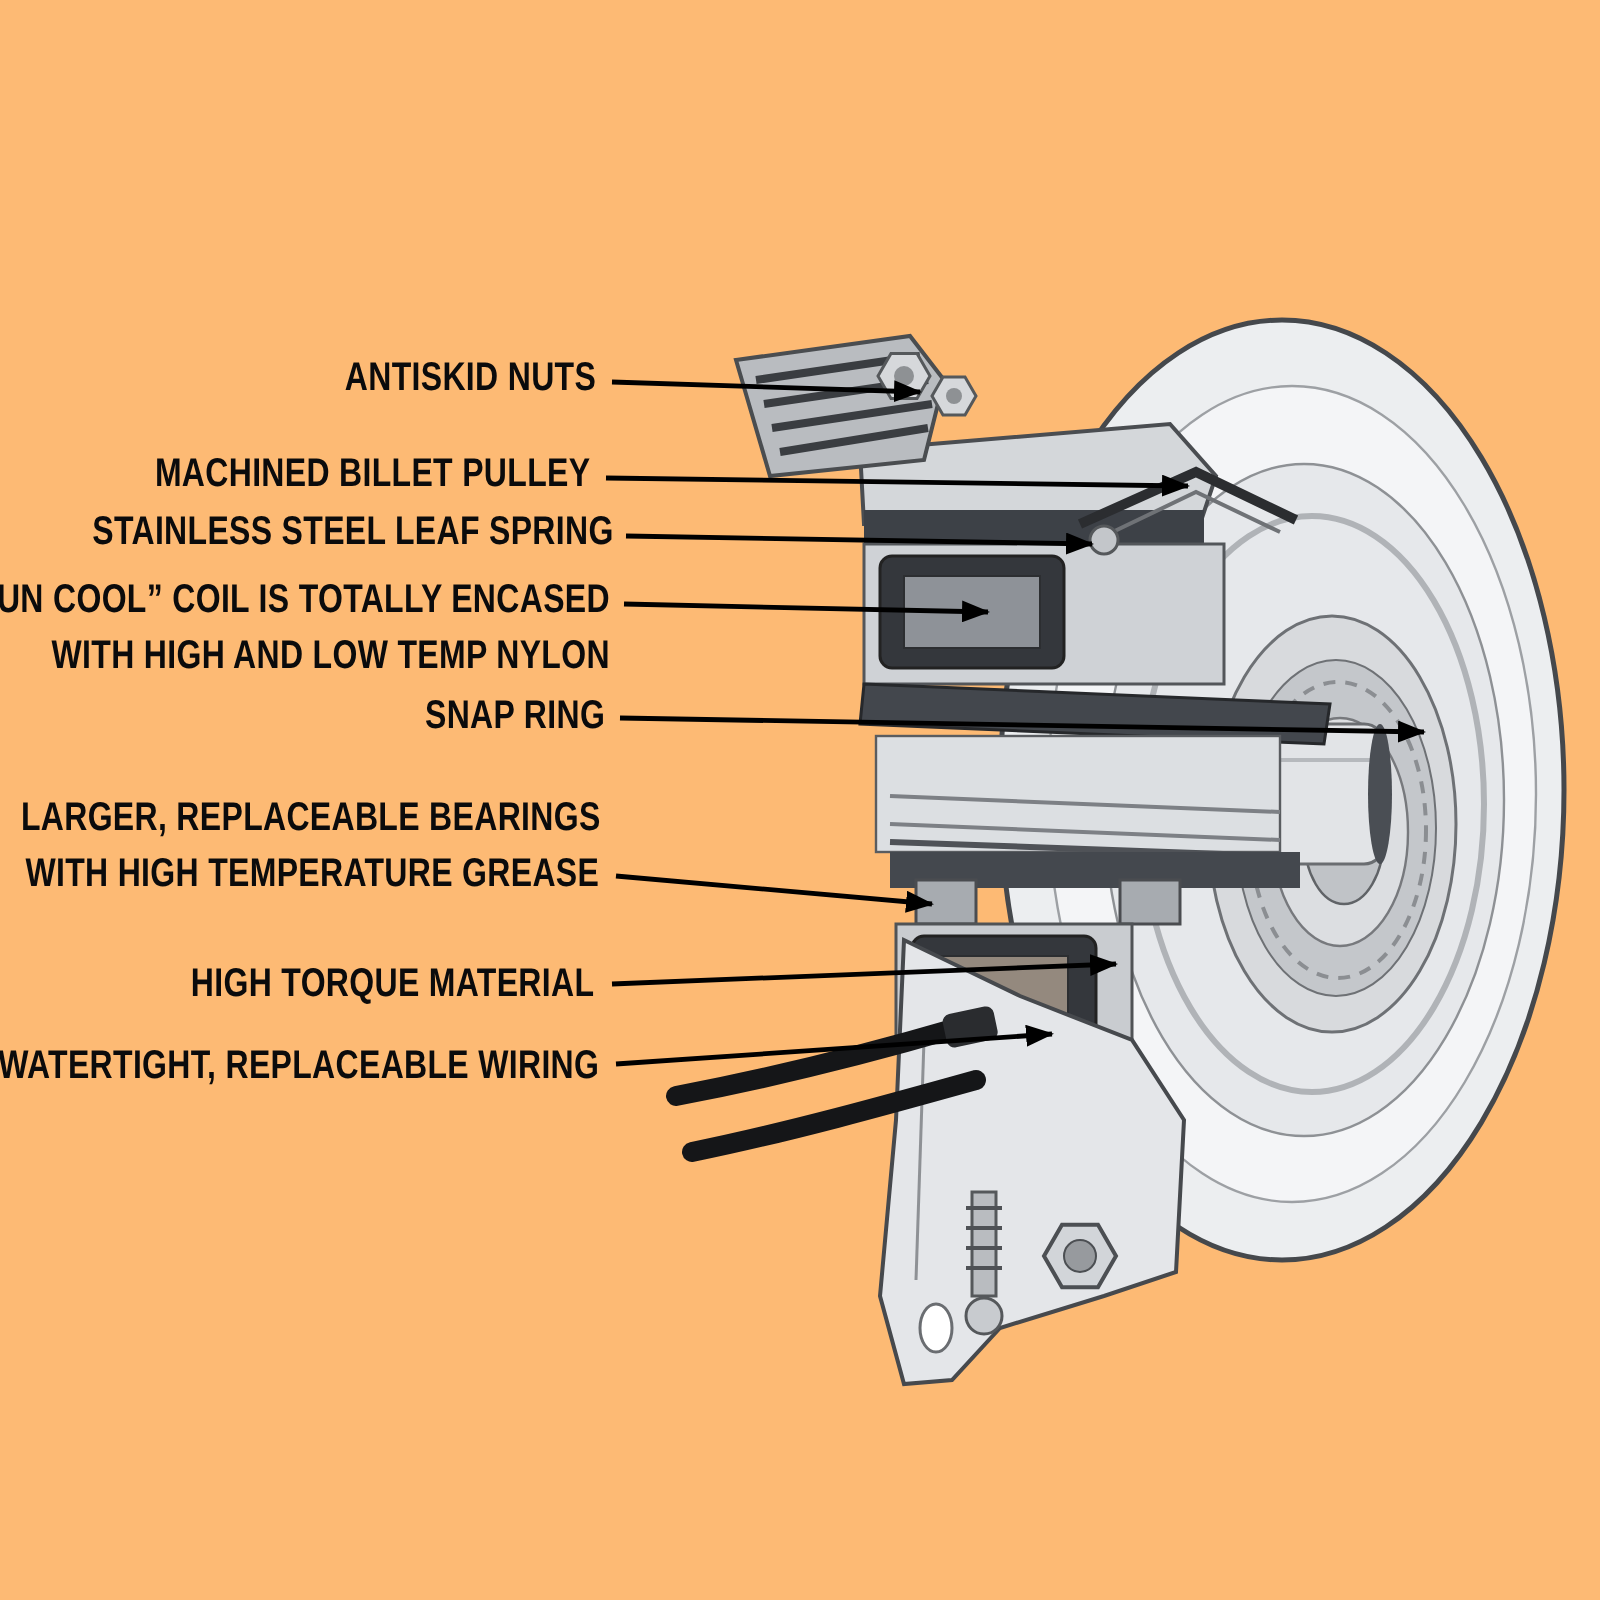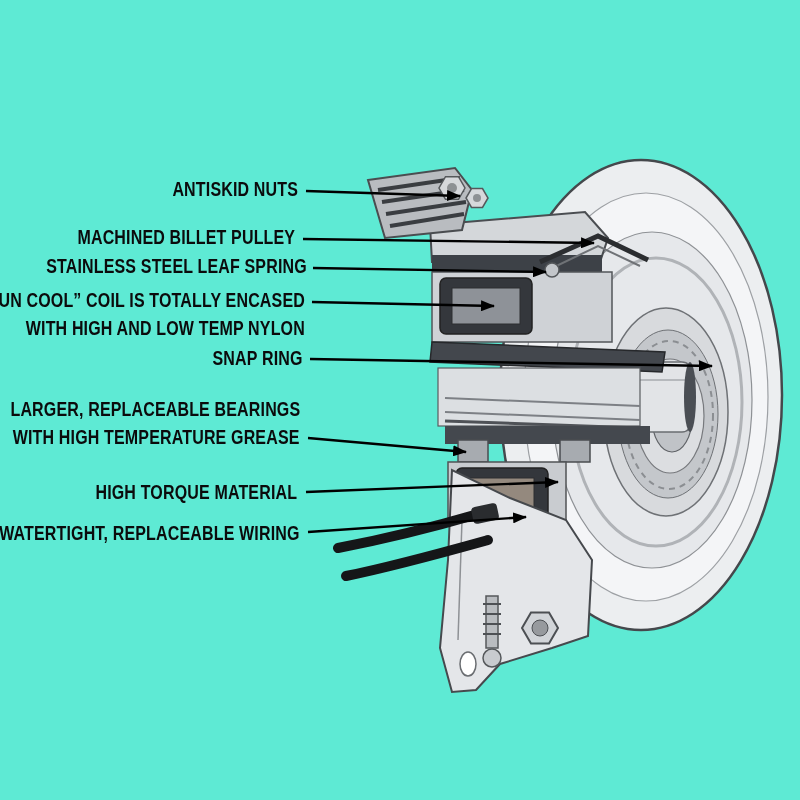--- a/index.html
+++ b/index.html
@@ -1,16 +1,16 @@
 <!DOCTYPE html>
 <html><head>
 <meta charset="utf-8">
 <style>
   html,body{margin:0;padding:0;background:#fff;}
-  .page{position:relative;width:800px;height:800px;background:#5eead4;
+  .page{position:relative;width:800px;height:800px;background:#fdba74;
         font-family:"Liberation Sans",sans-serif;overflow:hidden;}
   .illu{position:absolute;left:0;top:0;}
   .callout{position:absolute;white-space:nowrap;font-weight:700;font-size:20px;
            color:#0b0b0c;letter-spacing:.2px;line-height:1.1;
            transform:scaleX(.8);transform-origin:100% 50%;}
 </style>
 </head>
 <body>
 
 <div class="page">

